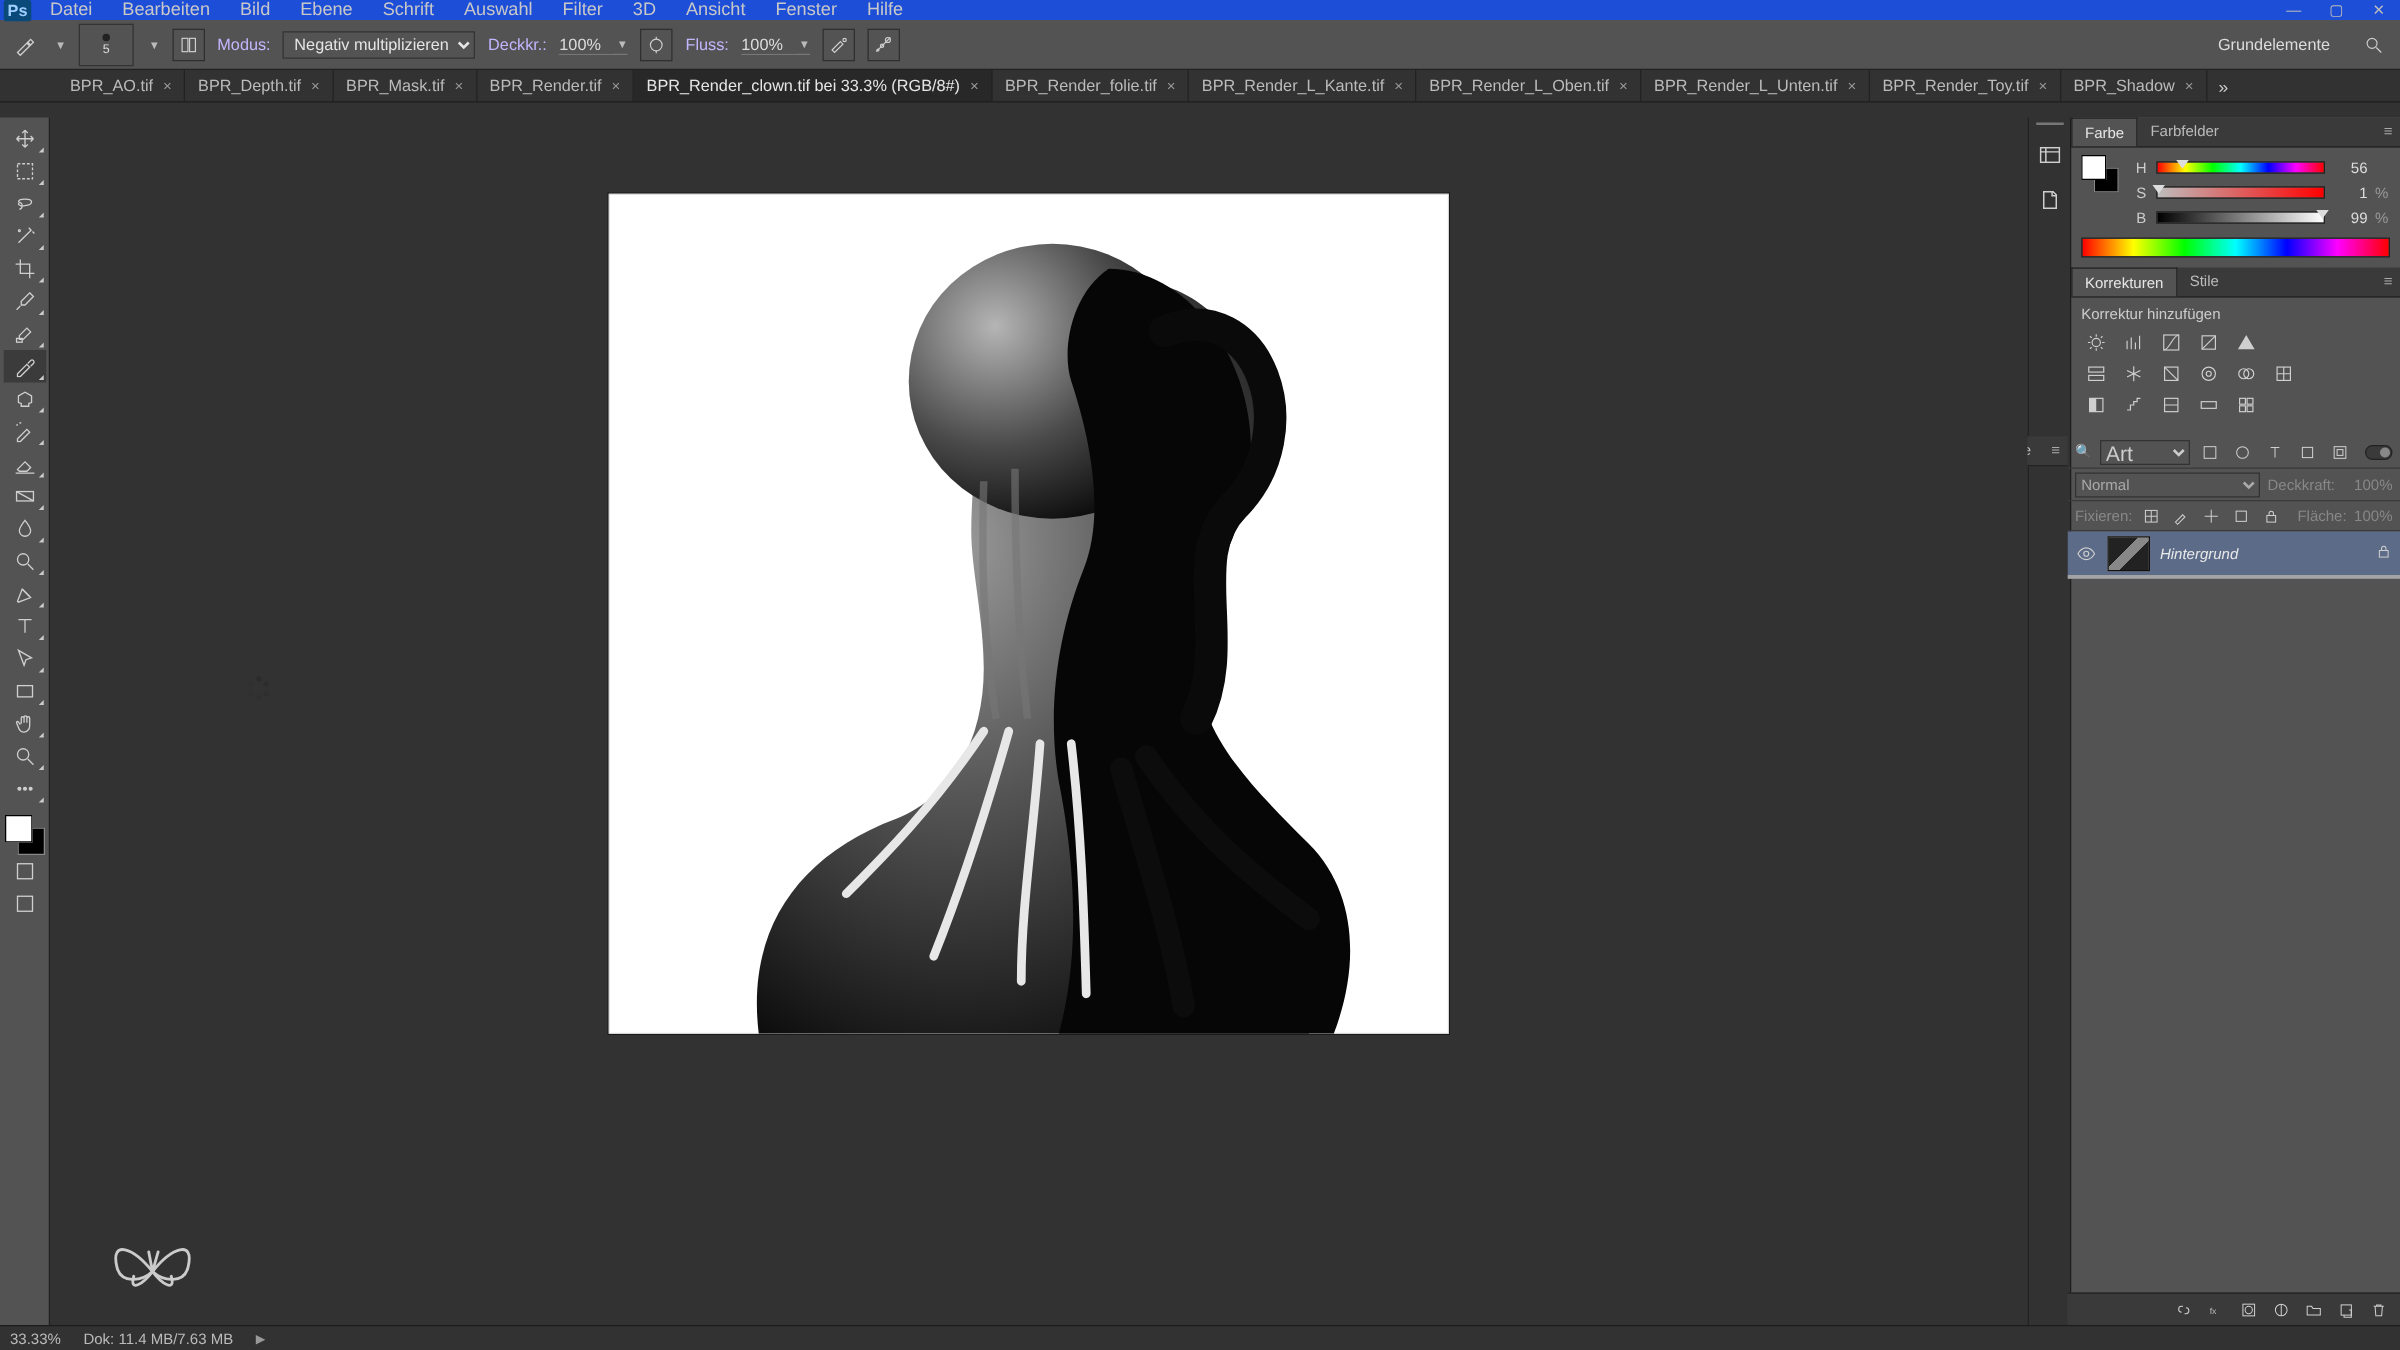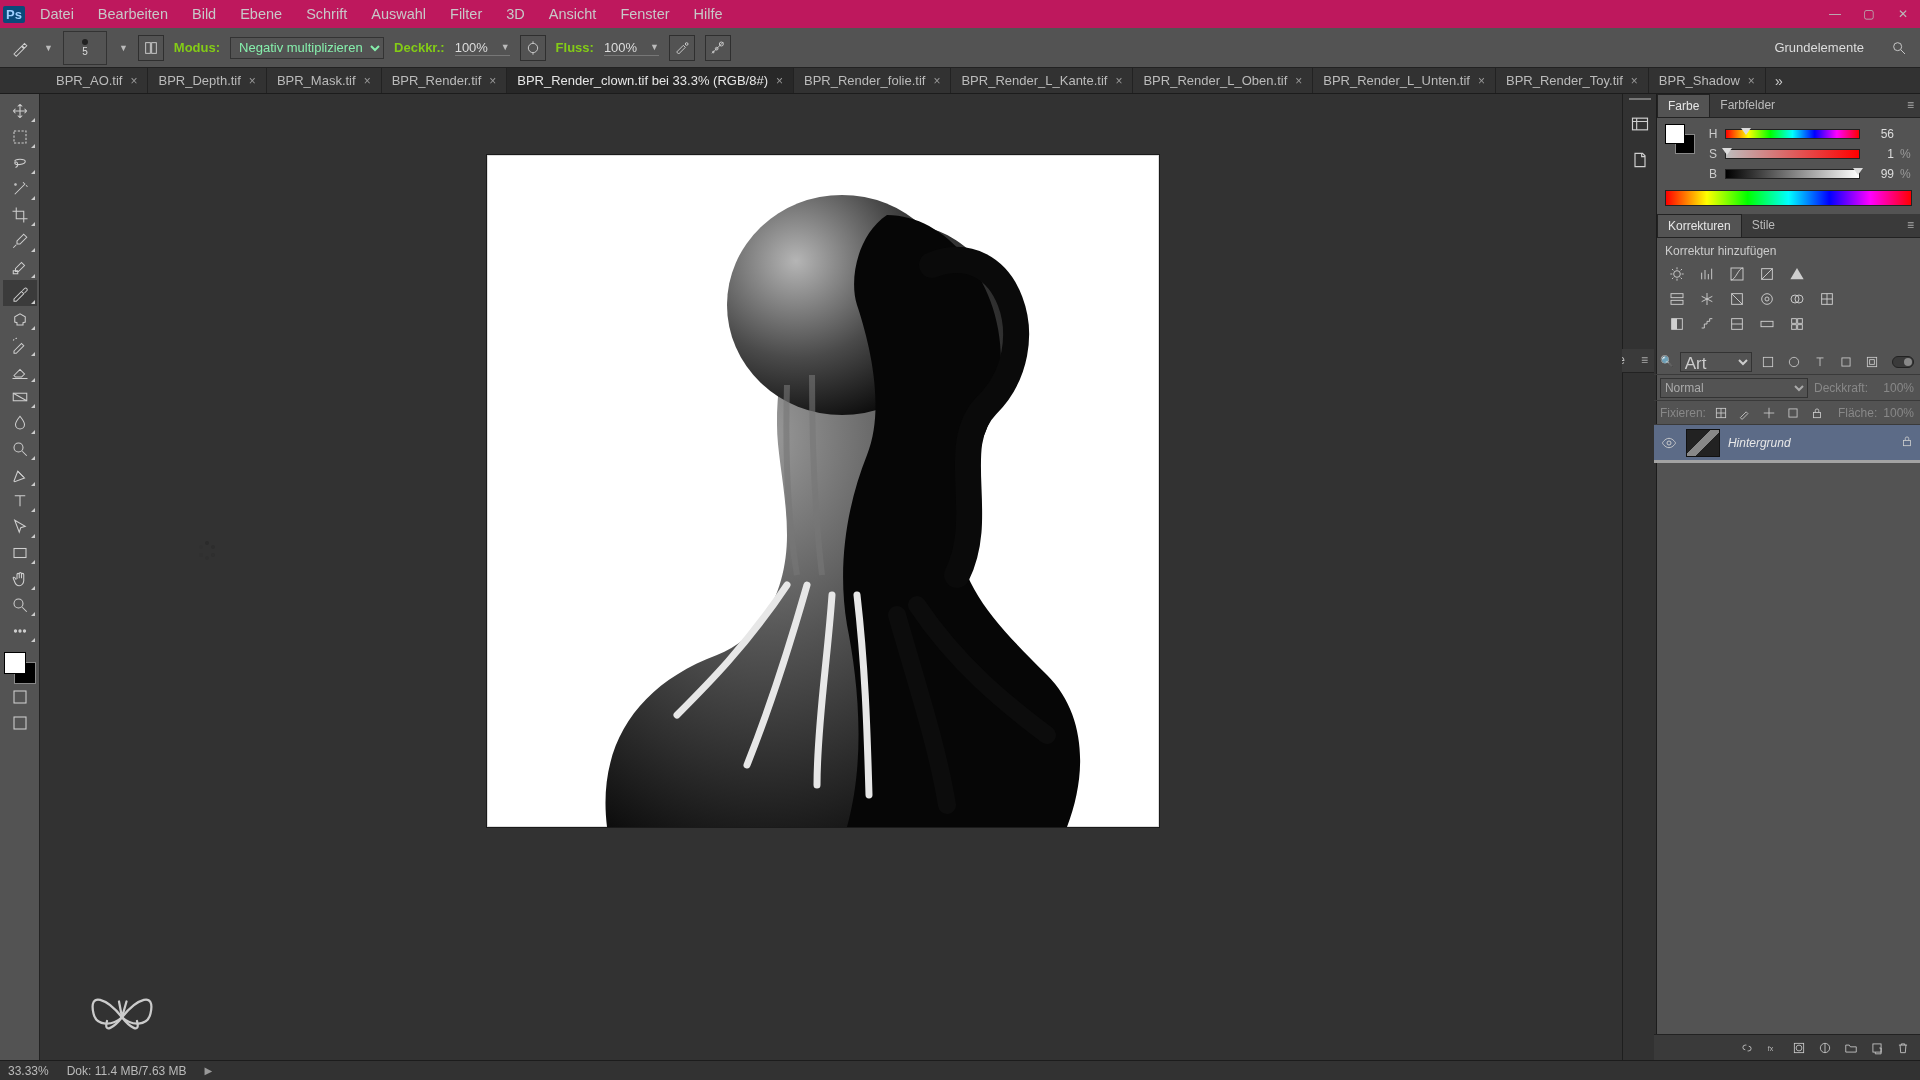--- a/index.html
+++ b/index.html
@@ -1,35 +1,35 @@
 <!DOCTYPE html>
 <html><head>
 <meta charset="utf-8">
 <style>
 * { margin: 0; padding: 0; box-sizing: border-box; font-family: "Segoe UI", Arial, sans-serif; user-select: none; }
 html, body { width: 1920px; height: 1080px; overflow: hidden; background: #323232; color: #c8c8c8; font-size: 14px; }
 
 
-#titlebar { height: 28px; background: #be185d; display: flex; align-items: center; }
+#titlebar { height: 16px; background: #1d4ed8; display: flex; align-items: center; }
 #titlebar .ps-logo { width: 28px; height: 28px; display: flex; align-items: center; justify-content: center; }
 #titlebar .ps-logo span { background: #0a4a7a; color: #9fd0ff; font-weight: 600; font-size: 13px; padding: 1px 3px; border-radius: 2px; }
 #menubar { display: flex; gap: 0; }
 .menu-item { padding: 4px 12px; font-size: 14.5px; cursor: default; }
 #win-controls { margin-left: auto; display: flex; }
 .win-btn { width: 34px; height: 22px; display: flex; align-items: center; justify-content: center; font-size: 12px; color:#bbb; }
 
 
 #optionsbar { height: 40px; background: #535353; border-bottom: 1px solid #222; display: flex; align-items: center; padding: 0 8px; gap: 10px; font-size: 13px; color: #ddd; }
 #optionsbar .tool-icon { width: 24px; height: 24px; display:flex; align-items:center; justify-content:center; }
 #optionsbar .dropdown-caret { font-size: 9px; margin-left:2px; color:#bbb; }
 #optionsbar .brush-preview { width: 44px; height: 34px; background:#535353; border:1px solid #333; display:flex; flex-direction:column; align-items:center; justify-content:center; font-size:10px; line-height:1; }
 #optionsbar .brush-preview .dot { width:6px; height:6px; background:#222; border-radius:50%; margin-bottom:2px;}
 #optionsbar .toggle-btn { width:26px; height:26px; display:flex; align-items:center; justify-content:center; background:#535353; border:1px solid #2f2f2f; color:#ccc; }
-#optionsbar label.opt-label { color:#84cc16;font-weight:bold; }
-#optionsbar select.opt-select { background:#535353; color:#86efac; border:1px solid #333; height:22px; font-size:13px; padding:0 4px; min-width:140px;}
+#optionsbar label.opt-label { color:#c4b5fd; }
+#optionsbar select.opt-select { background:#535353; color:#e5e5e5; border:1px solid #333; height:22px; font-size:13px; padding:0 4px; min-width:140px;}
 #optionsbar input.opt-input { background:#535353; color:#ddd; border:none; width:44px; font-size:13px; text-align:left; }
 #optionsbar .opt-input-wrap { display:flex; align-items:center; border-bottom:1px solid #777; }
 #optionsbar .opt-input-wrap .caret { font-size:9px; color:#bbb; margin-left:2px; }
 #optionsbar .spacer { flex:1; }
 #optionsbar .right-label { margin-right:12px; }
 
 
 #tabstrip { height: 26px; background: #323232; display: flex; align-items: stretch; padding-left: 46px; overflow:hidden; border-bottom:1px solid #1c1c1c; }
 .doc-tab { display:flex; align-items:center; padding:12px 10px; font-size:13px; color:#bbb; border-right:1px solid #222; white-space:nowrap;text-align:right; }
 .doc-tab.active { background:#282828; color:#e6e6e6; }

